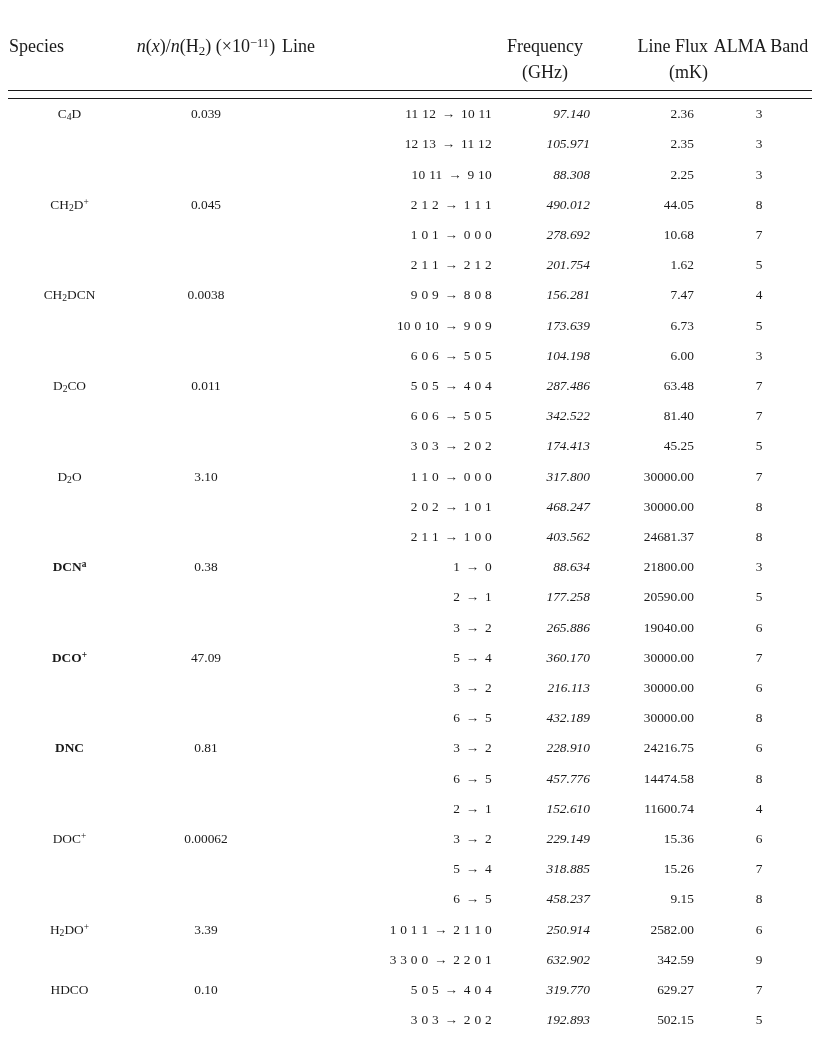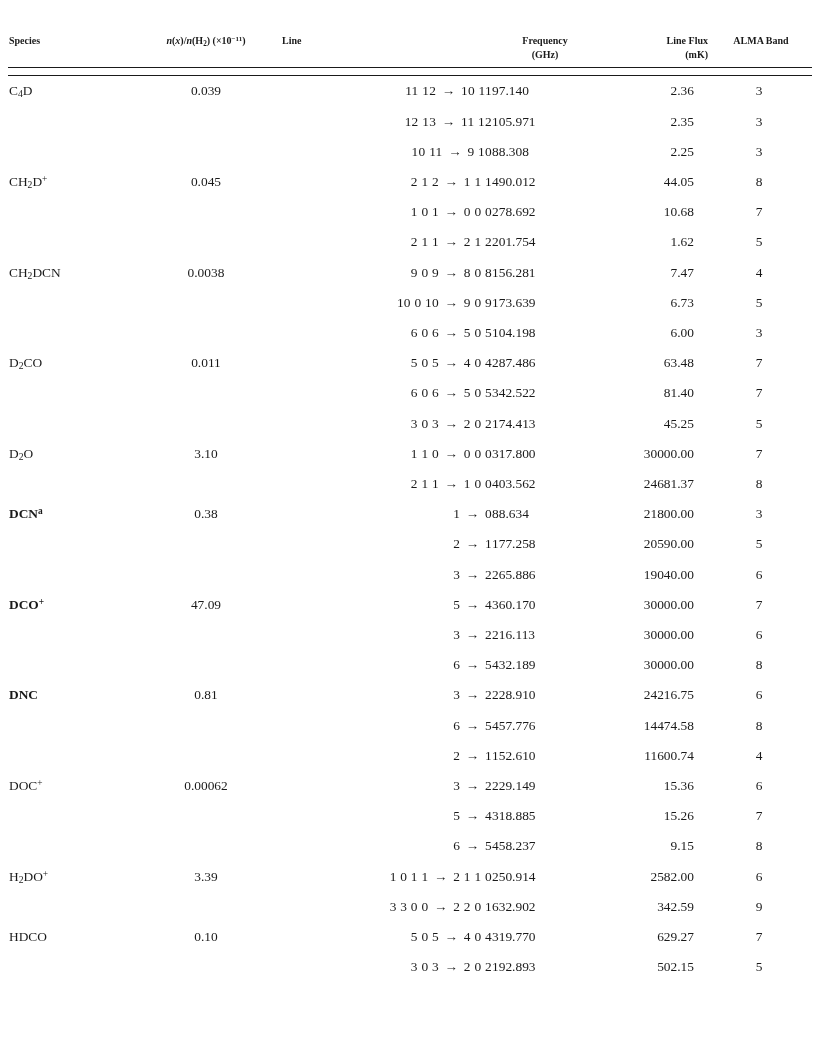--- a/index.html
+++ b/index.html
@@ -33,22 +33,22 @@
   
   col.c-species { width: 122px; }
   col.c-abund   { width: 152px; }
   col.c-line    { width: 210px; }
   col.c-freq    { width: 112px; }
   col.c-flux    { width: 108px; }
   col.c-band    { width: 100px; }
 
   
   thead th {
-    font-weight: bold;
-    font-size: 10px;
+    font-weight: normal;
+    font-size: 18px;
     padding: 0 0 2px 0;
     vertical-align: top;
     line-height: 1.42;
   }
   th.h-species { text-align: left;   padding-left: 1px; }
   th.h-abund   { }
   th.h-line    { text-align: left; }
   th.h-freq    { text-align: center; padding-right: 6px; }
   th.h-flux    { text-align: right; padding-right: 4px; }
   th.h-band    { text-align: center; padding-right: 2px; }
@@ -70,24 +70,24 @@
 
   
   tbody td {
     padding: 0;
     height: 30.2px;
     line-height: 30.2px;
     font-size: 13.4px;
     white-space: nowrap;
     overflow: visible;
   }
-  td.d-species { text-align: left;   padding-left: 1px; font-family: Liberation Serif, serif; }
+  td.d-species { text-align: center;   padding-left: 1px; font-family: Liberation Serif, serif; }
   td.d-abund   { text-align: center; }
   td.d-line    { text-align: right; letter-spacing: 0.02em; }
-  td.d-freq    {  padding-right: 14px; }
+  td.d-freq    { text-align: right;  padding-right: 14px; font-style: italic; }
   td.d-flux    { text-align: right;  padding-right: 18px; }
   td.d-band    { text-align: center; padding-right: 6px; }
 
   tr.species-start td.d-species,
   tr.species-start td.d-abund { }
 
   .bold { font-weight: bold; }
 
   sub { font-size: 0.72em; vertical-align: -0.22em; line-height: 0; }
   sup { font-size: 0.7em;  vertical-align: 0.42em;  line-height: 0; }
@@ -230,20 +230,28 @@
           <td class="d-species">D<sub>2</sub>O</td>
           <td class="d-abund">3.10</td>
           <td class="d-line">1 1 0 <span class="arrow">→</span> 0 0 0</td>
           <td class="d-freq">317.800</td>
           <td class="d-flux">30000.00</td>
           <td class="d-band">7</td>
         </tr>
         <tr>
           <td class="d-species"></td>
           <td class="d-abund"></td>
+          <td class="d-line">2 0 2 <span class="arrow">→</span> 1 0 1</td>
+          <td class="d-freq">468.247</td>
+          <td class="d-flux">30000.00</td>
+          <td class="d-band">8</td>
+        </tr>
+        <tr>
+          <td class="d-species"></td>
+          <td class="d-abund"></td>
           <td class="d-line">2 1 1 <span class="arrow">→</span> 1 0 0</td>
           <td class="d-freq">403.562</td>
           <td class="d-flux">24681.37</td>
           <td class="d-band">8</td>
         </tr>
         <tr class="species-start">
           <td class="d-species bold">DCN<sup>a</sup></td>
           <td class="d-abund">0.38</td>
           <td class="d-line">1 <span class="arrow">→</span> 0</td>
           <td class="d-freq">88.634</td>

